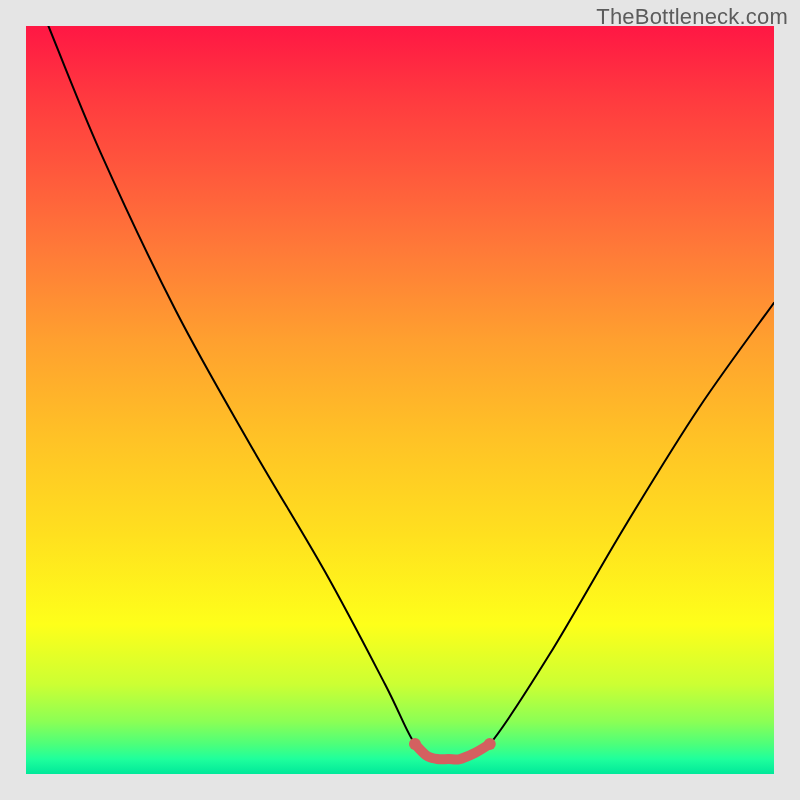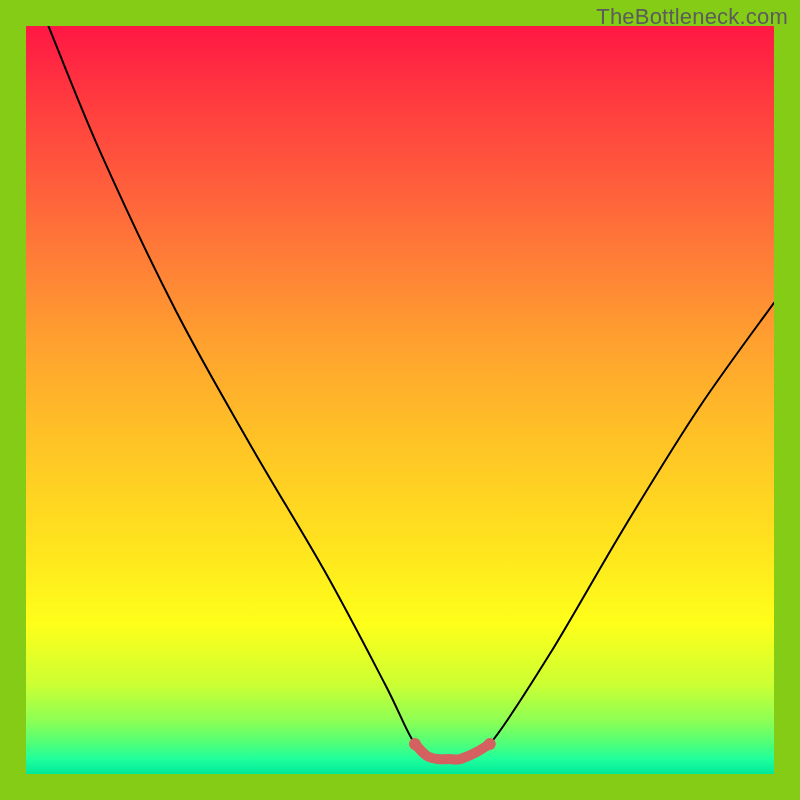--- a/index.html
+++ b/index.html
@@ -8,21 +8,21 @@
     width: 800px;
     height: 800px;
     background: #000;
     font-family: Arial, Helvetica, sans-serif;
     overflow: hidden;
   }
   .frame {
     position: absolute;
     left: 0; top: 0;
     width: 800px; height: 800px;
-    background: #84cc16;
+    background: #e5e5e5;
   }
   .plot {
     position: absolute;
     left: 26px;
     top: 26px;
     width: 748px;
     height: 748px;
     
     background: linear-gradient(
       to bottom,

